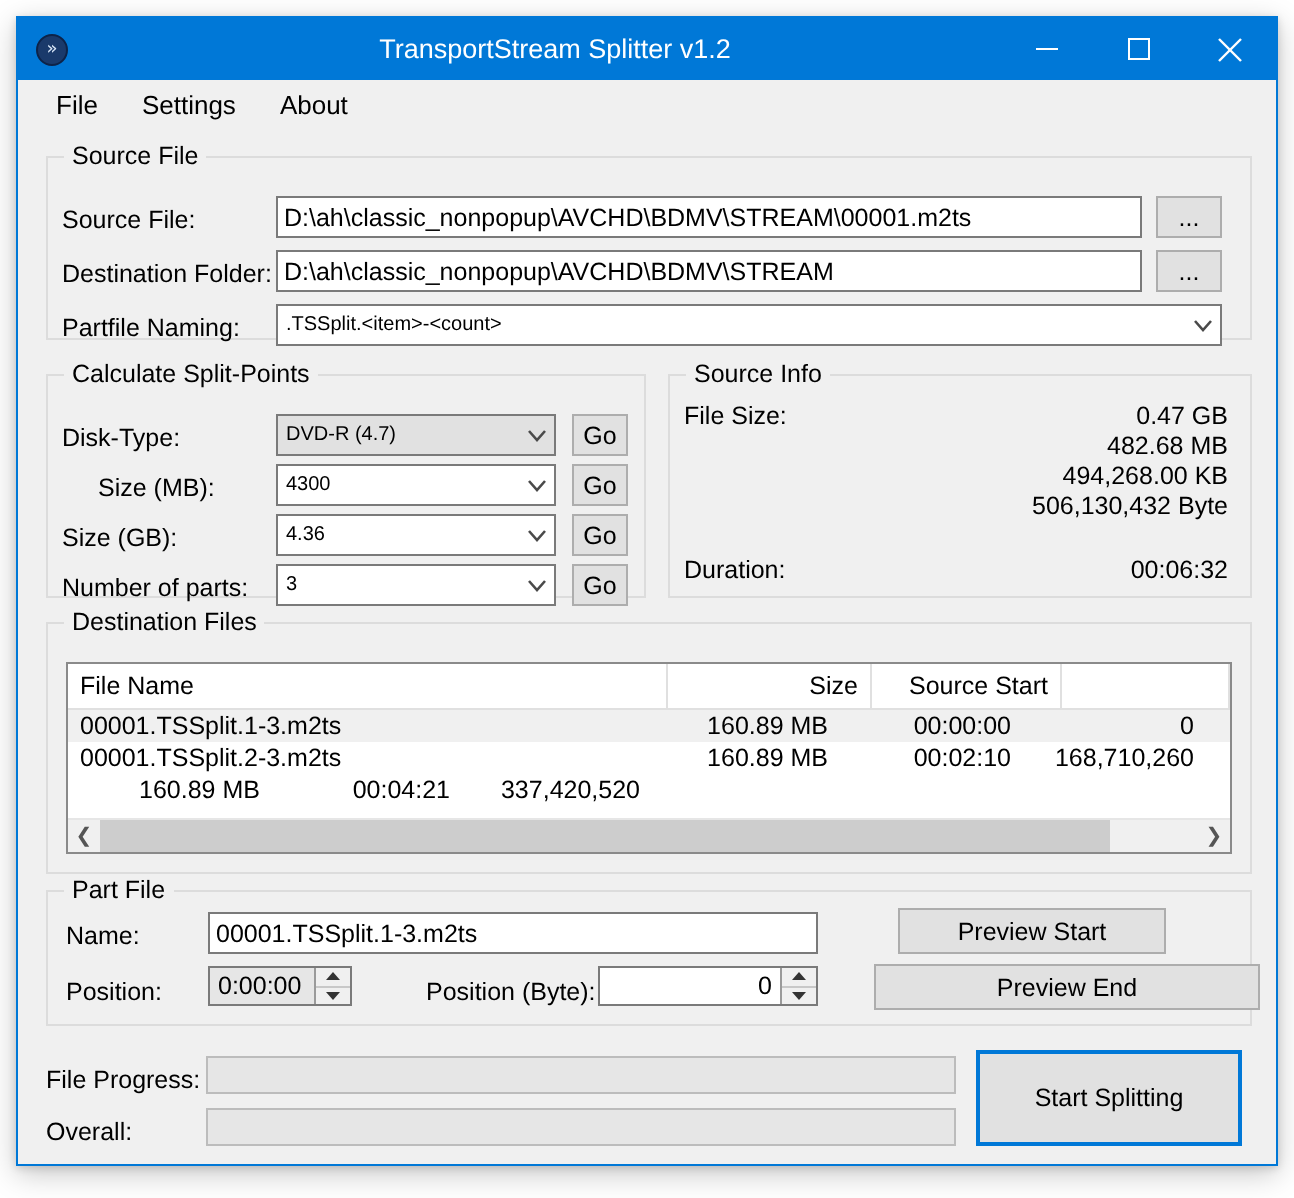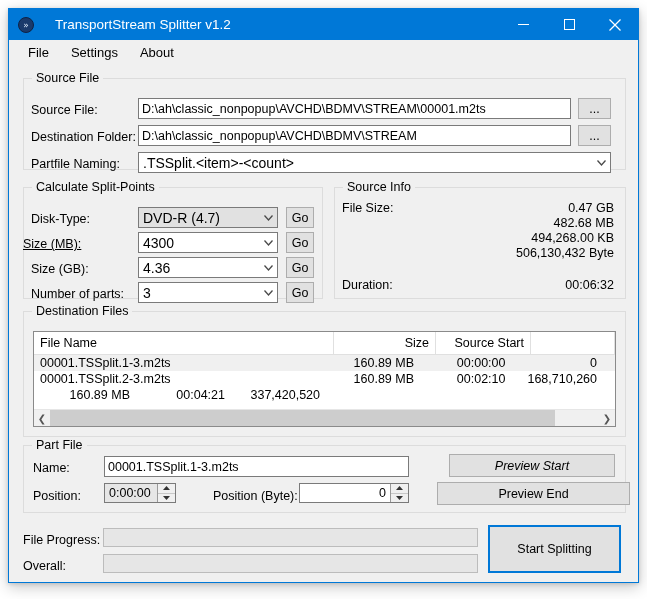--- a/index.html
+++ b/index.html
@@ -50,20 +50,21 @@
     letter-spacing: -1px;
     text-indent: -1px;
     flex: none;
   }
   #title-text {
     color: #ffffff;
     font-size: 13.5px;
     margin-left: 21px;
     white-space: nowrap;
     flex: 1;
+    text-align: center;
   }
   .wbtn {
     width: 46px;
     height: 31px;
     display: flex;
     align-items: center;
     justify-content: center;
     flex: none;
   }
   .wbtn svg { display:block; }
@@ -149,21 +150,21 @@
   }
 
   
   .combo {
     position: absolute;
     border: 1px solid #7a7a7a;
     background: #ffffff;
     box-sizing: border-box;
     display: flex;
     align-items: center;
-    font-size: 14px;
+    font-size: 10px;
     color: #000;
     padding-left: 4px;
     overflow: hidden;
     white-space: nowrap;
   }
   .combo.grey { background: #e1e1e1; }
   .combo .arrow {
     margin-left: auto;
     width: 17px;
     display: flex;
@@ -359,21 +360,21 @@
     <div class="combo grey" style="left:129px; top:142px; width:140px; height:21px;">
       <span>DVD-R (4.7)</span>
       <span class="arrow">
         <svg width="9" height="6" viewBox="0 0 9 6">
             <polyline points="0.5,0.5 4.5,5 8.5,0.5" fill="none" stroke="#4a4a4a" stroke-width="1.3"></polyline>
           </svg>
       </span>
     </div>
     <div class="btn" style="left:277px; top:142px; width:28px; height:21px;">Go</div>
 
-    <div class="lbl" style="left:14px; top:172px;text-decoration:underline;">Size (MB):</div>
+    <div class="lbl" style="left:40px; top:172px;">Size (MB):</div>
     <div class="combo" style="left:129px; top:167px; width:140px; height:21px;">
       <span>4300</span>
       <span class="arrow">
         <svg width="9" height="6" viewBox="0 0 9 6">
             <polyline points="0.5,0.5 4.5,5 8.5,0.5" fill="none" stroke="#4a4a4a" stroke-width="1.3"></polyline>
           </svg>
       </span>
     </div>
     <div class="btn" style="left:277px; top:167px; width:28px; height:21px;">Go</div>
 
@@ -488,21 +489,21 @@
             </svg>
         </div>
         <div>
           <svg width="7" height="4" viewBox="0 0 7 4">
               <polygon points="3.5,4 0,0 7,0" fill="#333"></polygon>
             </svg>
         </div>
       </div>
     </div>
 
-    <div class="btn" style="left:440px; top:389px; width:166px; height:23px;font-style:italic;">Preview Start</div>
+    <div class="btn" style="left:440px; top:389px; width:134px; height:23px;">Preview Start</div>
     <div class="btn" style="left:428px; top:417px; width:193px; height:23px;">Preview End</div>
 
     <div class="lbl" style="left:14px; top:468px;">File Progress:</div>
     <div class="prog" style="left:94px; top:463px; width:375px; height:19px;"></div>
 
     <div class="lbl" style="left:14px; top:494px;">Overall:</div>
     <div class="prog" style="left:94px; top:489px; width:375px; height:19px;"></div>
 
     <div class="btn default" style="left:479px; top:460px; width:133px; height:48px;">Start Splitting</div>
 

